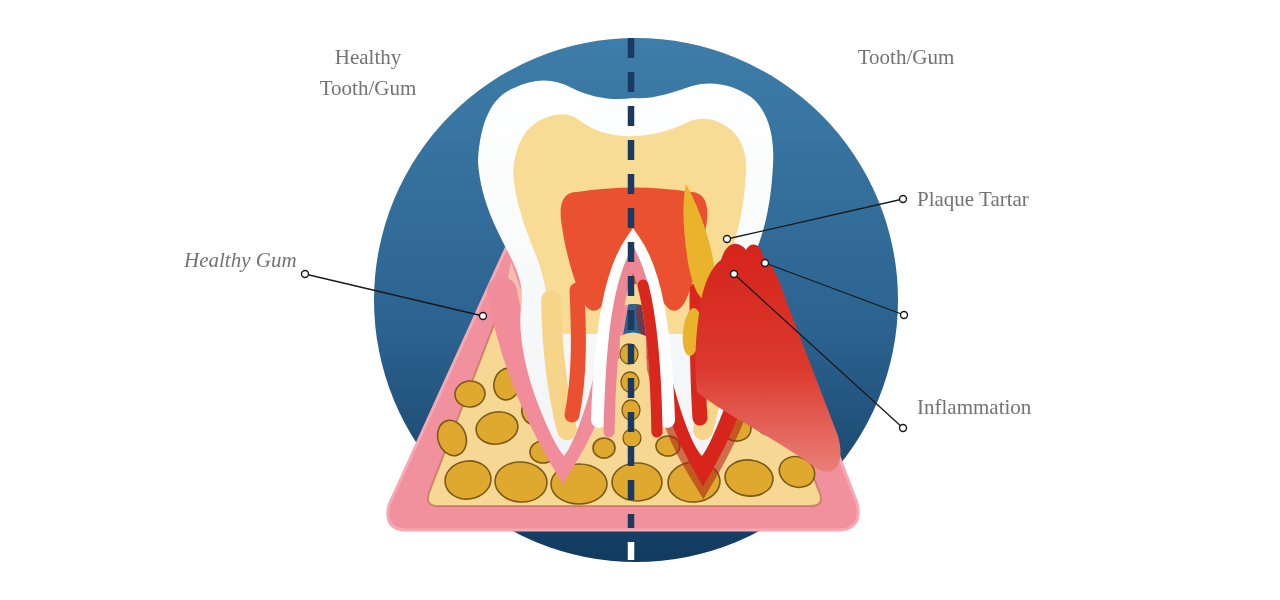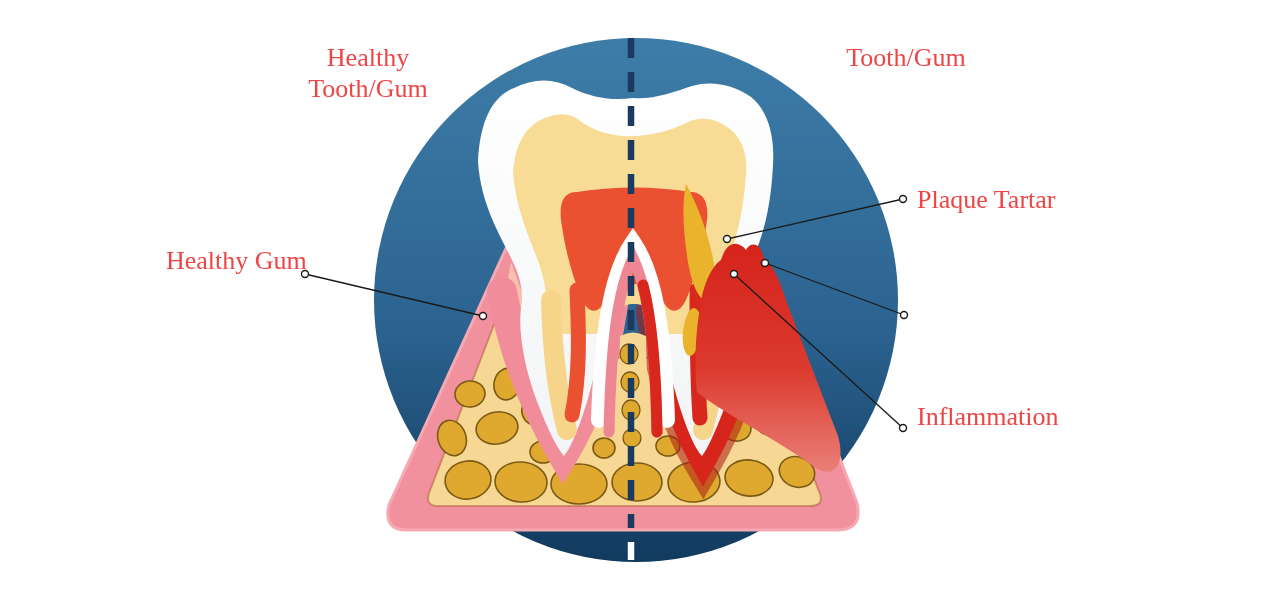--- a/index.html
+++ b/index.html
@@ -1,27 +1,27 @@
 <!DOCTYPE html>
 <html><head>
 <meta charset="utf-8">
 <style>
   html,body{margin:0;padding:0;}
   body{width:1280px;height:600px;background:#ffffff;position:relative;overflow:hidden;
        font-family:"Liberation Serif", serif;}
   .stage{position:absolute;inset:0;width:1280px;height:600px;}
   svg{position:absolute;left:0;top:0;}
-  .lbl{position:absolute;color:#ef4444;font-size:26px;line-height:31px;white-space:nowrap;}
+  .lbl{position:absolute;color:#737373;font-size:21px;line-height:31px;white-space:nowrap;}
   .lbl.center{text-align:center;}
   #title-left{left:288px;top:42px;width:160px;}
   #title-right{left:826px;top:42px;width:160px;}
-  #lbl-healthy-gum{left:166px;top:245px;}
+  #lbl-healthy-gum{left:184px;top:245px;font-style:italic;}
   #lbl-plaque{left:917px;top:184px;}
   #lbl-pocket{left:904px;top:285px;width:160px;}
-  #lbl-inflammation{left:917px;top:401px;}
+  #lbl-inflammation{left:917px;top:392px;}
 </style>
 </head>
 <body>
 
 <div class="stage">
 
 <svg width="1280" height="600" viewBox="0 0 1280 600">
   <defs>
     <linearGradient id="gCircle" x1="0" y1="0" x2="0" y2="1">
       <stop offset="0" stop-color="#3E7DA9"></stop>

